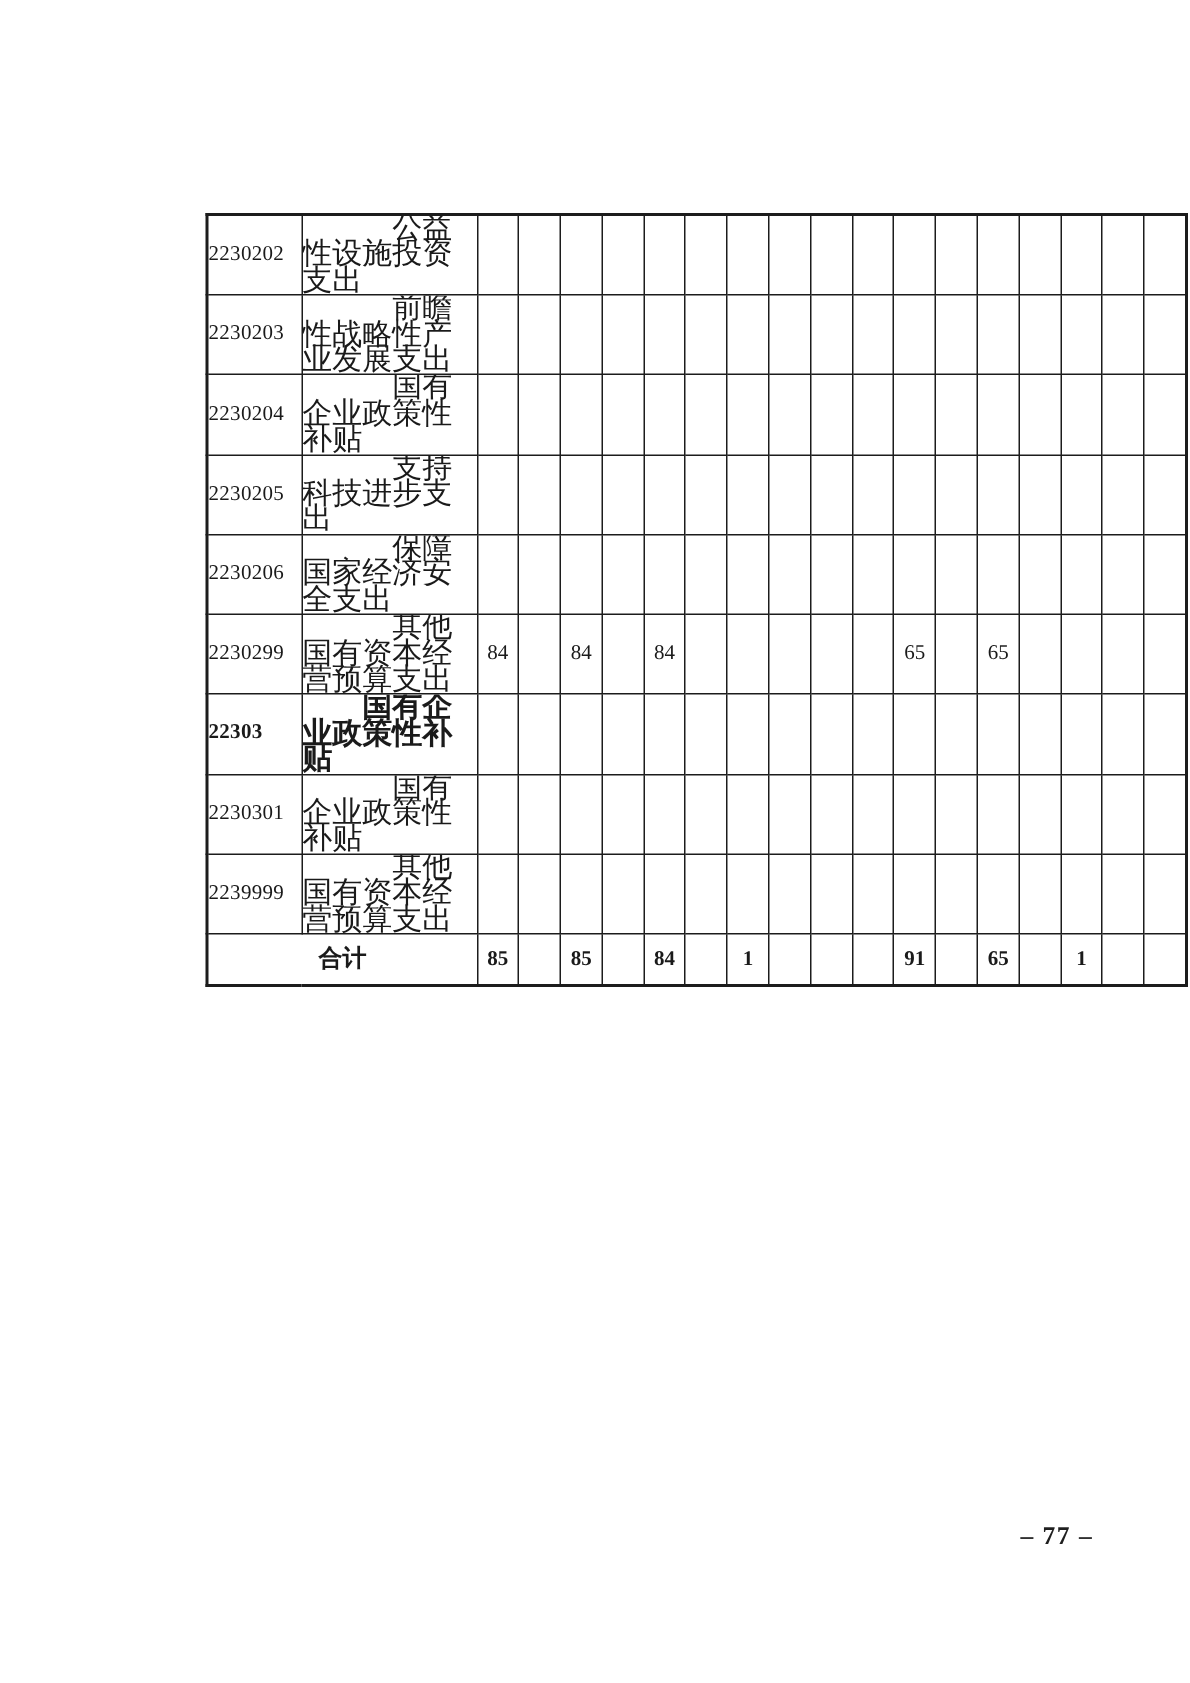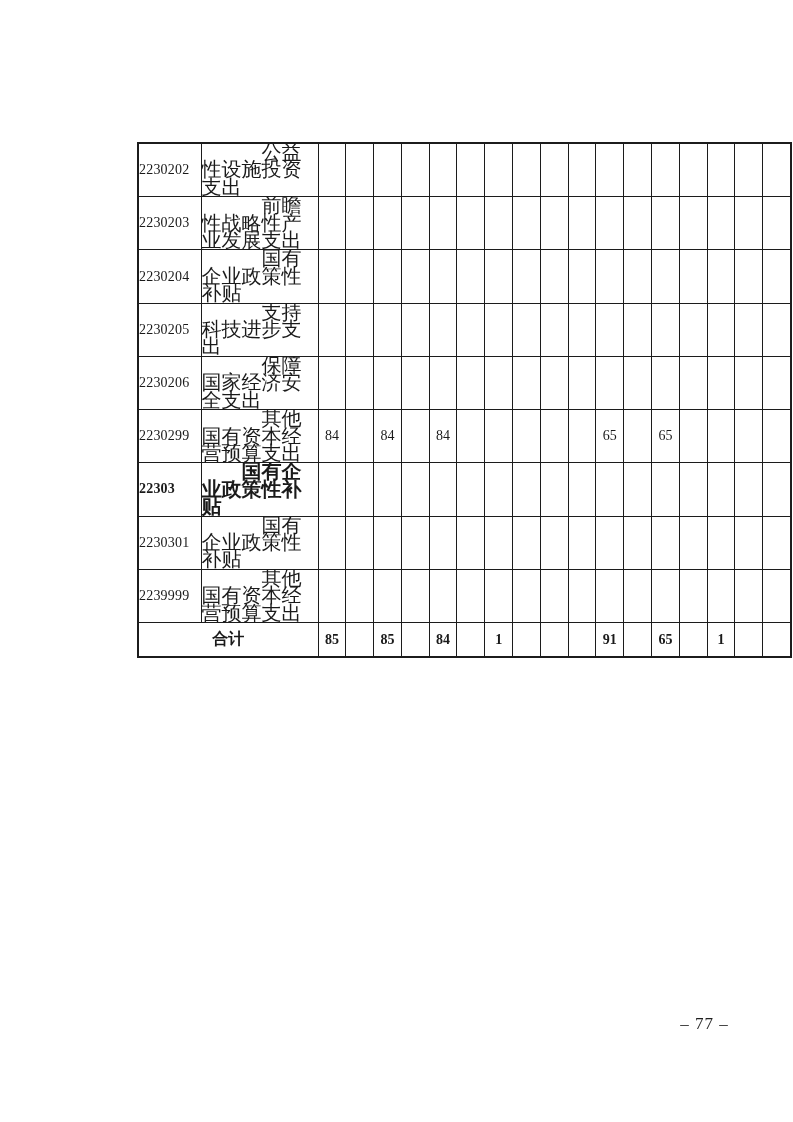--- a/index.html
+++ b/index.html
@@ -56,20 +56,21 @@
     vertical-align: middle;
   }
   .page-number {
     position: absolute;
     left: 600px; top: 1014px;
     width: 145px;
     text-align: center;
     font-size: 17px;
     letter-spacing: 1px;
     color: #1f1f1f;
+    font-weight: bold;
   }
 </style>
 </head>
 <body>
 
 <div class="sheet">
   <table class="budget">
     <colgroup id="budget-cols">
         <col style="width: 63px;">
         <col style="width: 117px;">

